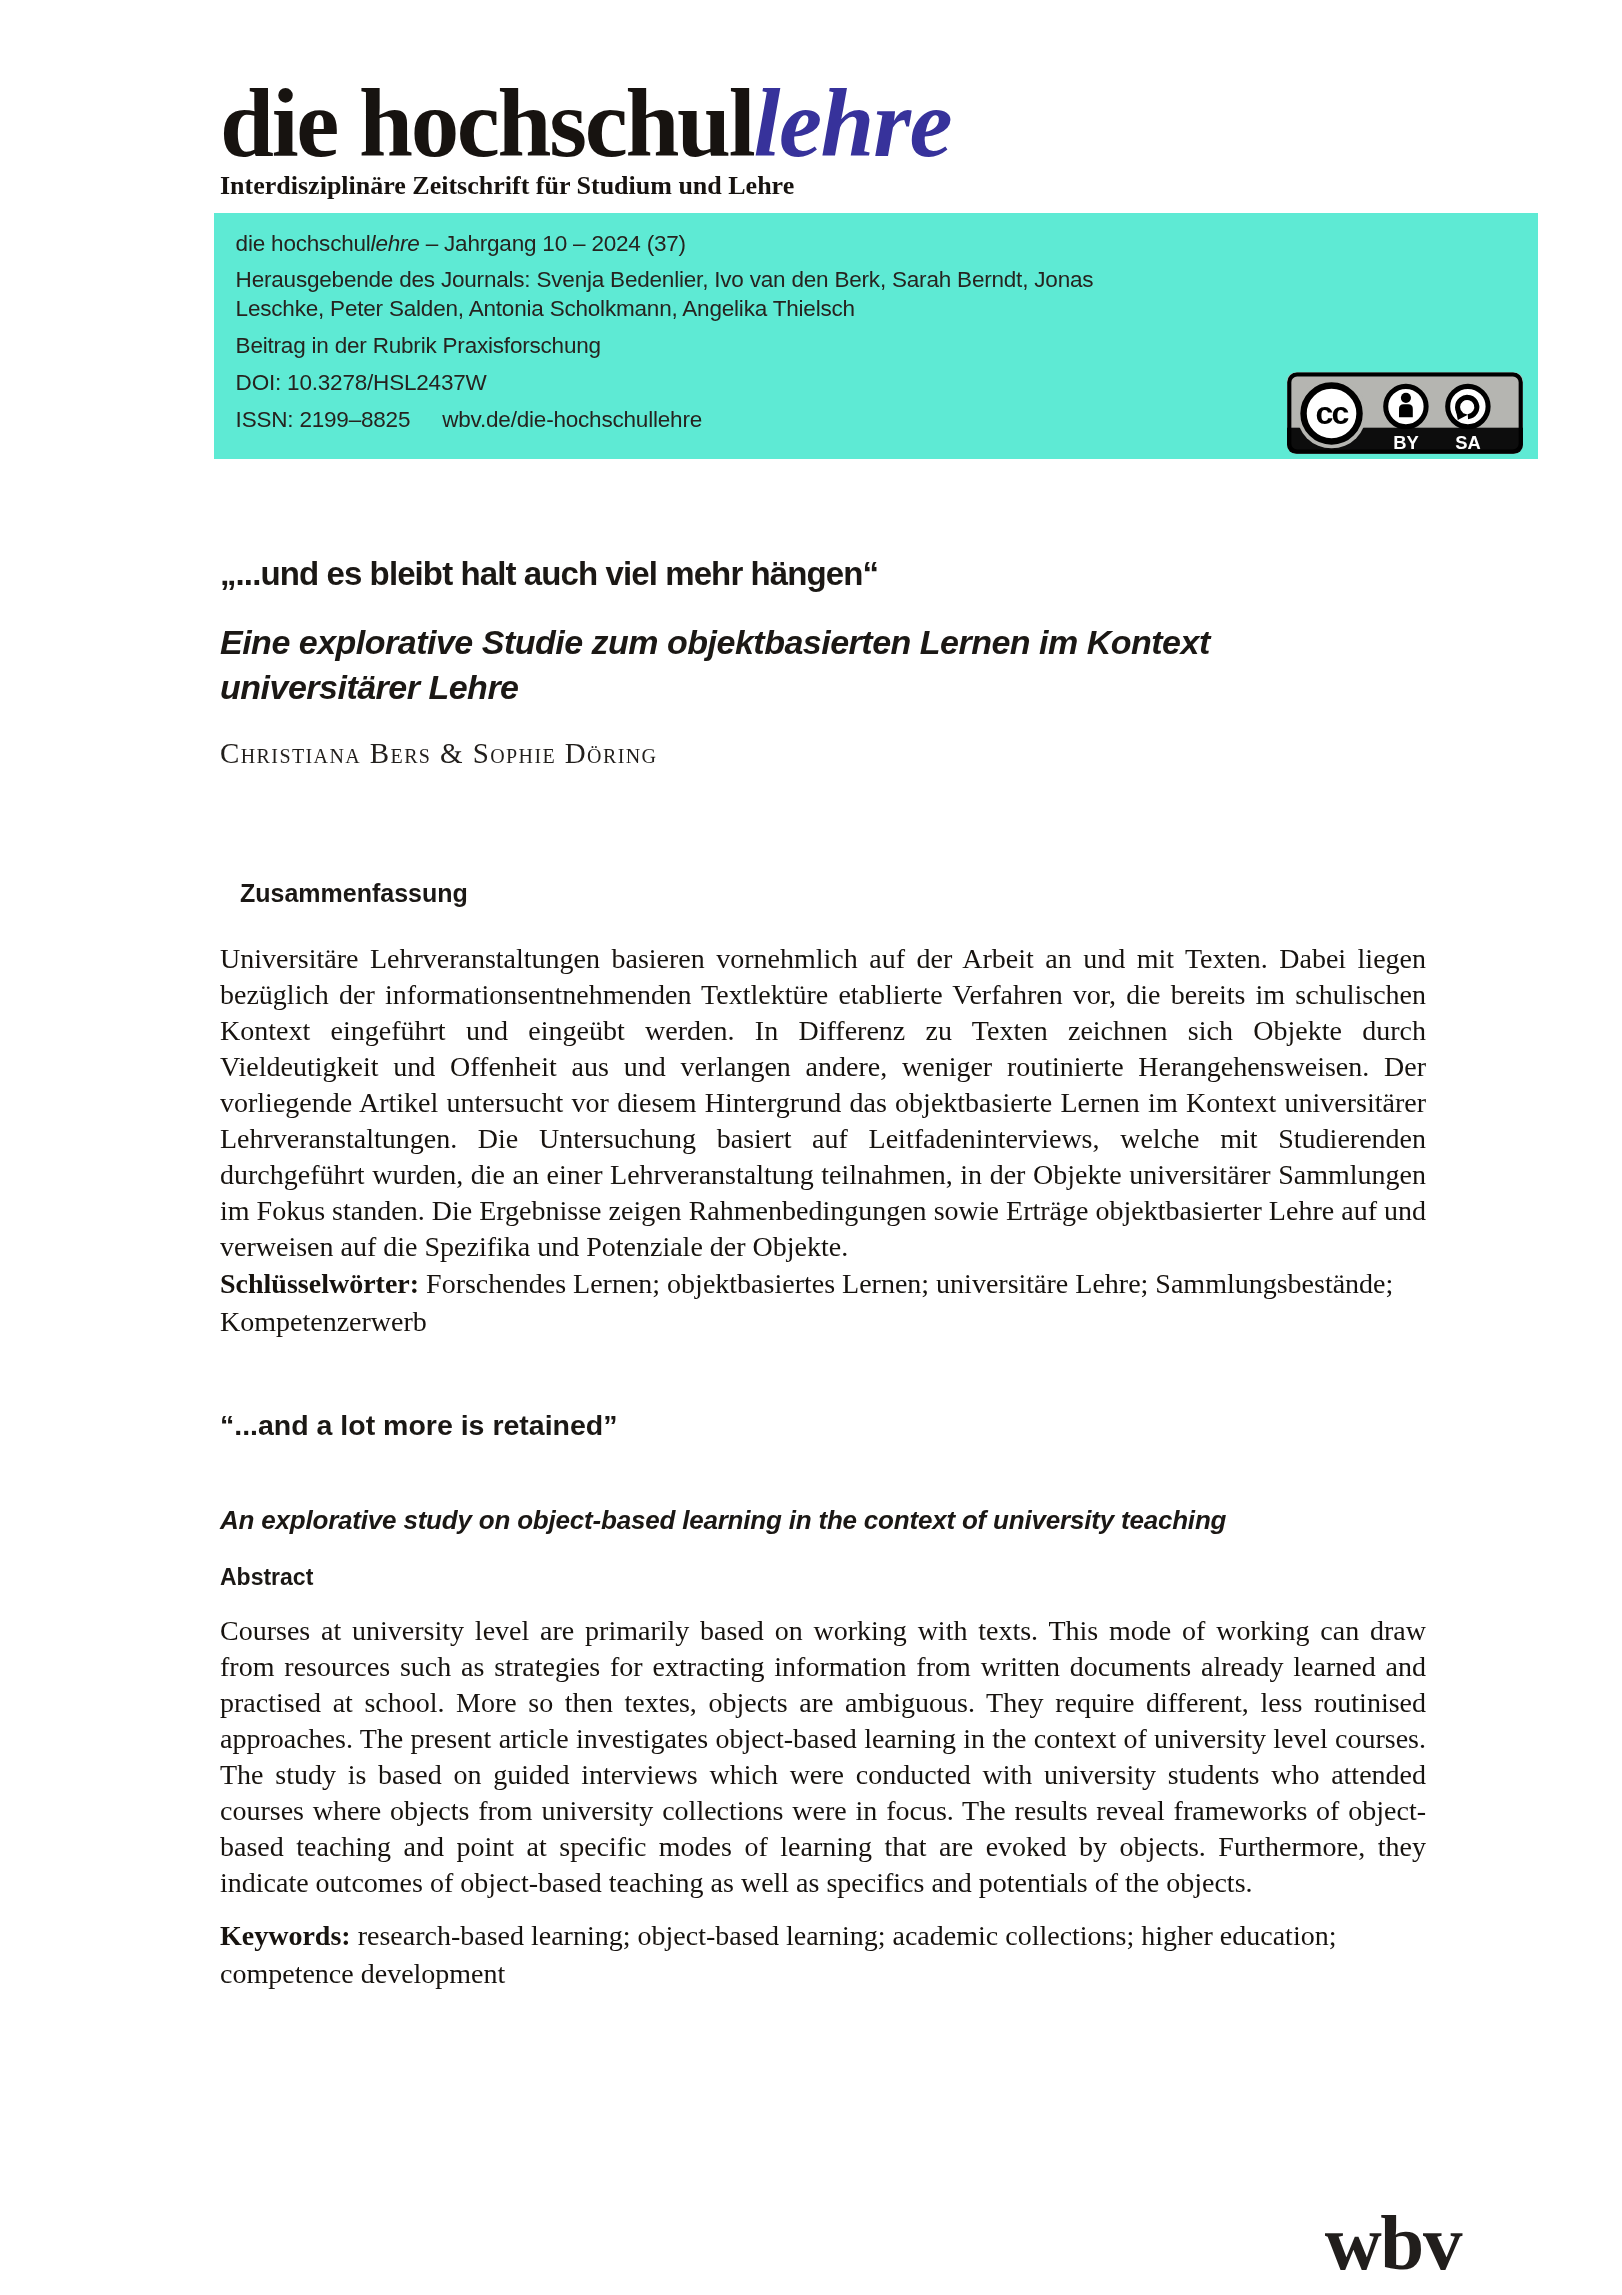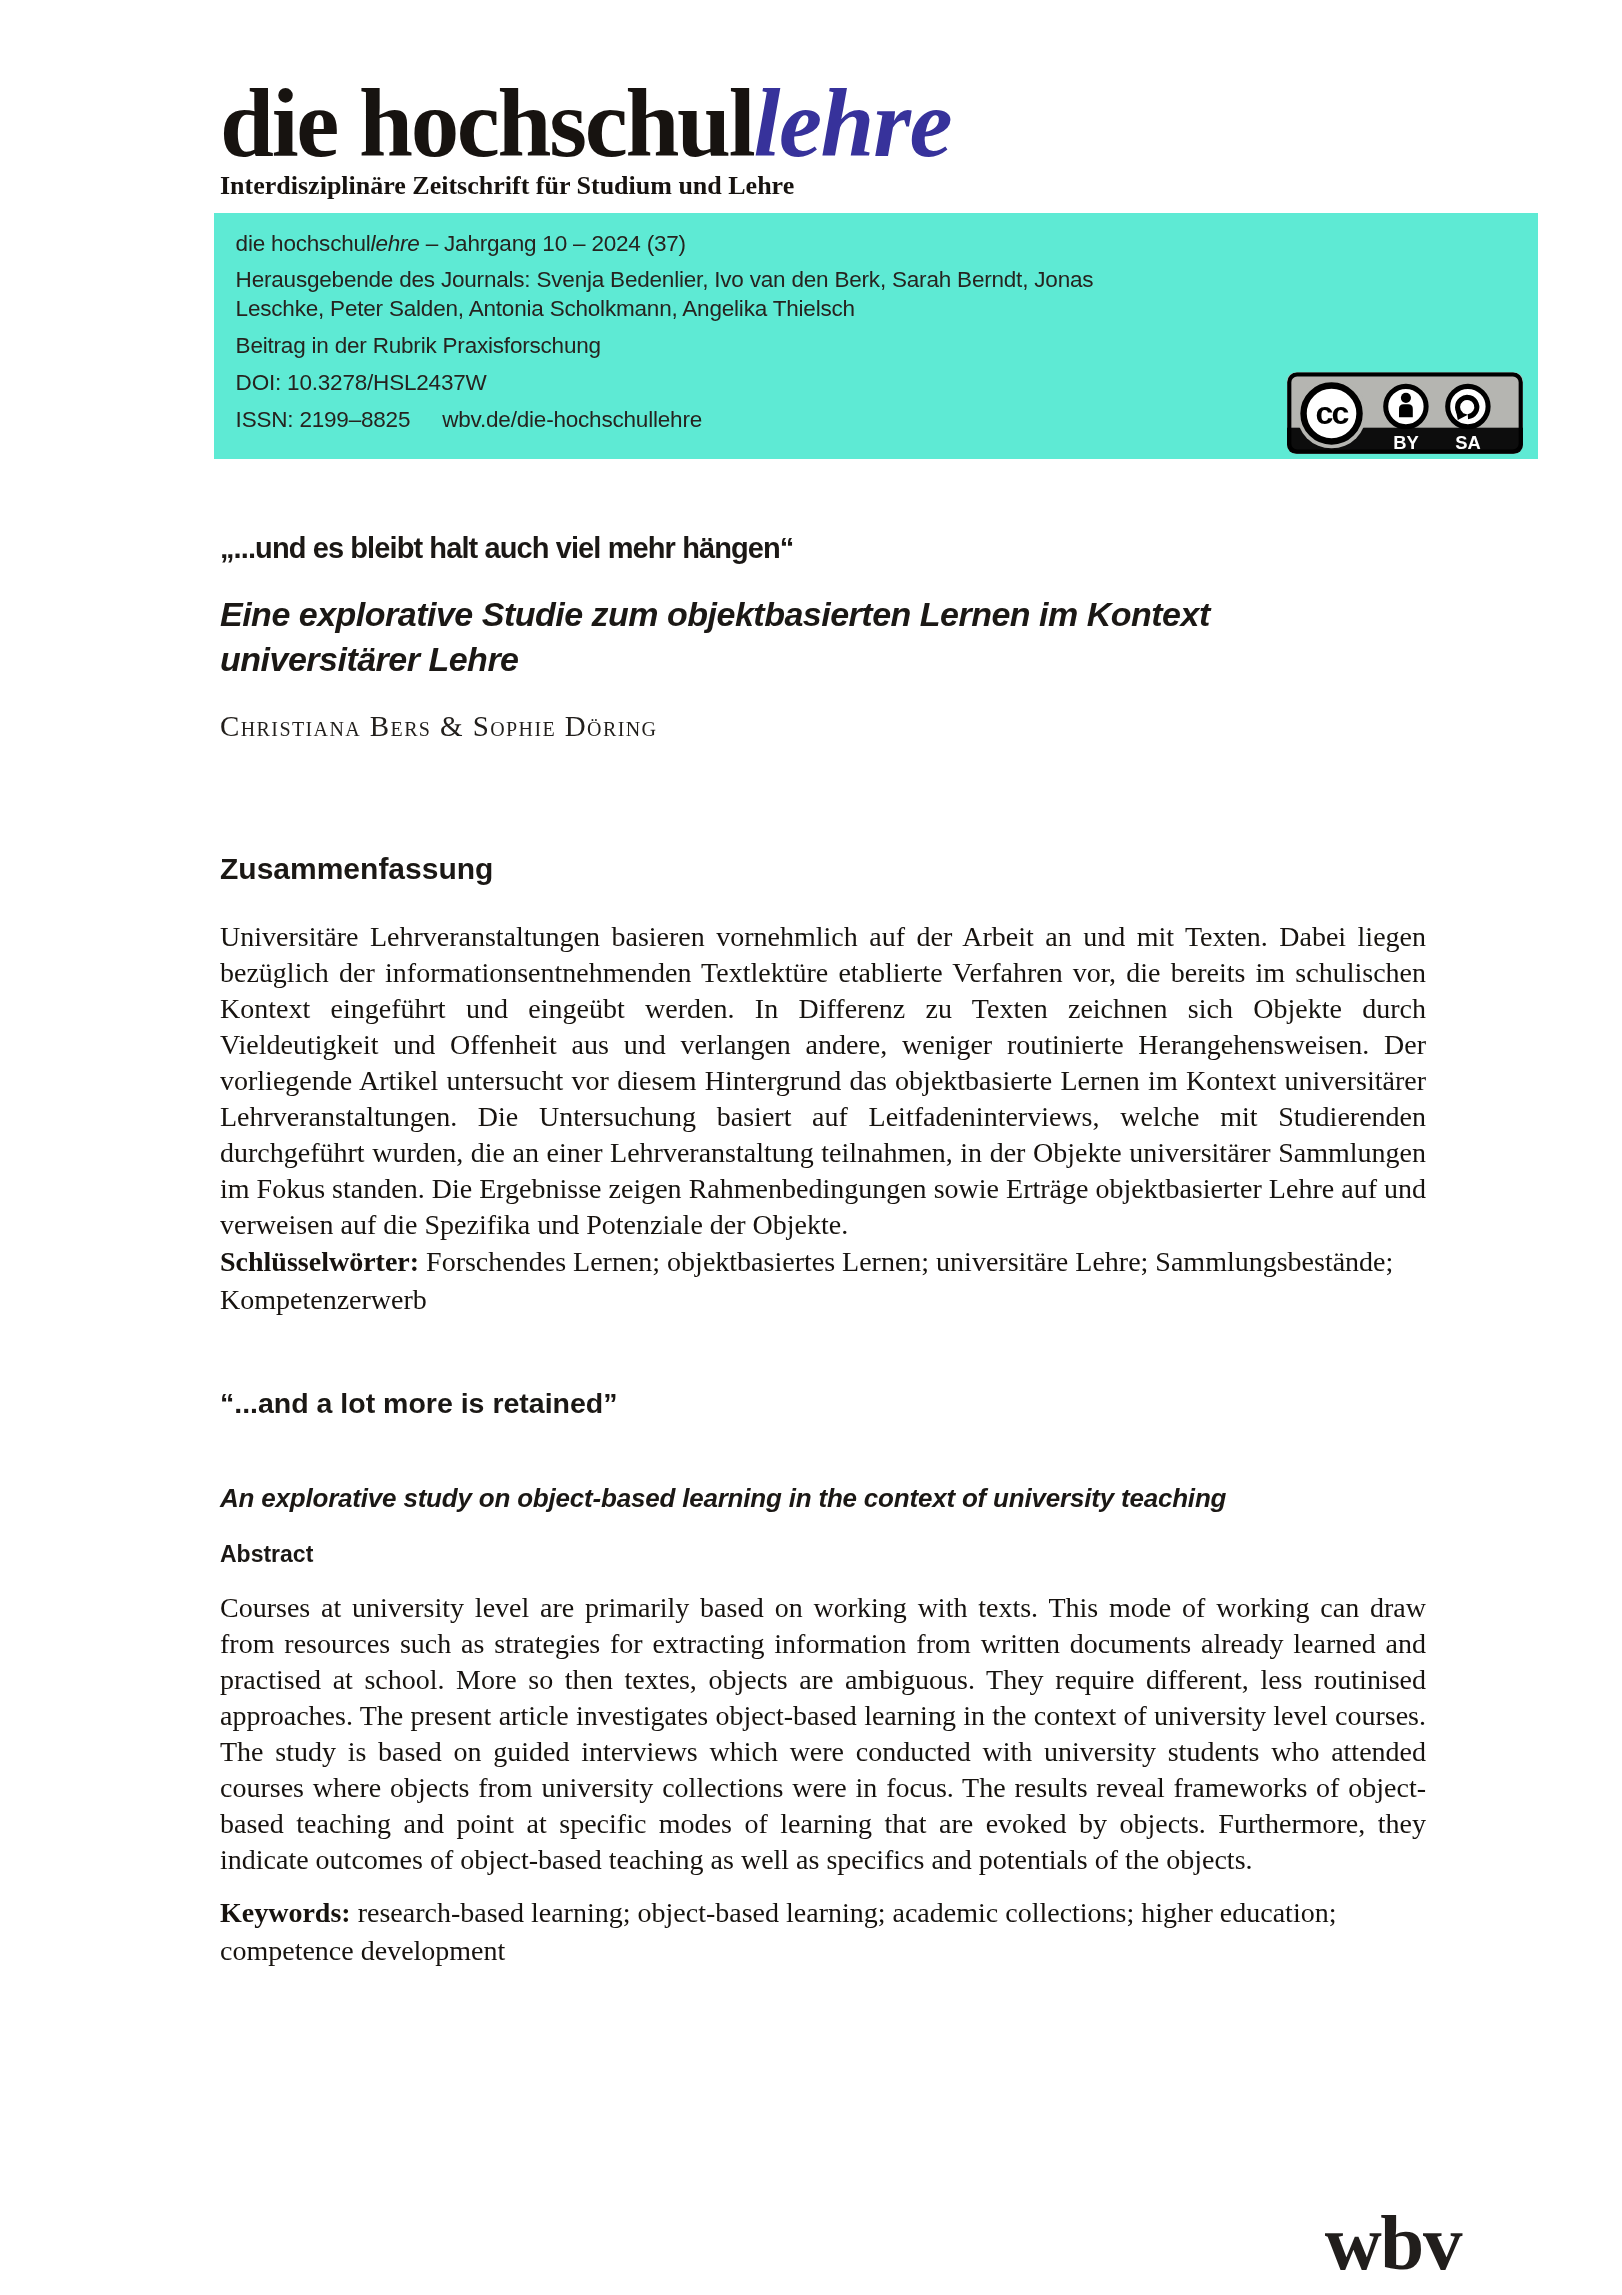--- a/index.html
+++ b/index.html
@@ -55,24 +55,24 @@
   .metabox .it { font-style: italic; }
   .issn-gap { display: inline-block; width: 32px; }
 
   
   .badge { position: absolute; right: 14.7px; bottom: 5.5px; width: 236px; height: 82px; }
 
   
   .title {
     font-family: "Liberation Sans", sans-serif;
     font-weight: 700;
-    font-size: 29px;
+    font-size: 33px;
     letter-spacing: -0.9px;
     line-height: 1.15;
-    margin-top: 73px;
+    margin-top: 96px;
     color: #1b1815;
     white-space: nowrap;
   }
   .subtitle {
     font-family: "Liberation Sans", sans-serif;
     font-weight: 700;
     font-style: italic;
     font-size: 34px;
     line-height: 45px;
     letter-spacing: -0.5px;
@@ -88,21 +88,21 @@
     margin-top: 27.5px;
     color: #221f1c;
   }
 
   
   .h-sans {
     font-family: "Liberation Sans", sans-serif;
     font-weight: 700;
     color: #1b1815;
   }
-  .h-de   { font-size: 30px; margin-top: 109px; }
+  .h-de   { font-size: 25px; margin-top: 109px; margin-left: 20px; }
   .body-serif {
     font-family: "Liberation Serif", serif;
     font-size: 28px;
     line-height: 36px;
     text-align: justify;
     color: #17130f;
   }
   .abstract-de { margin-top: 33px; }
   .keywords { line-height: 38px; text-align: left; }
   .keywords .kw-label { font-weight: 700; }

